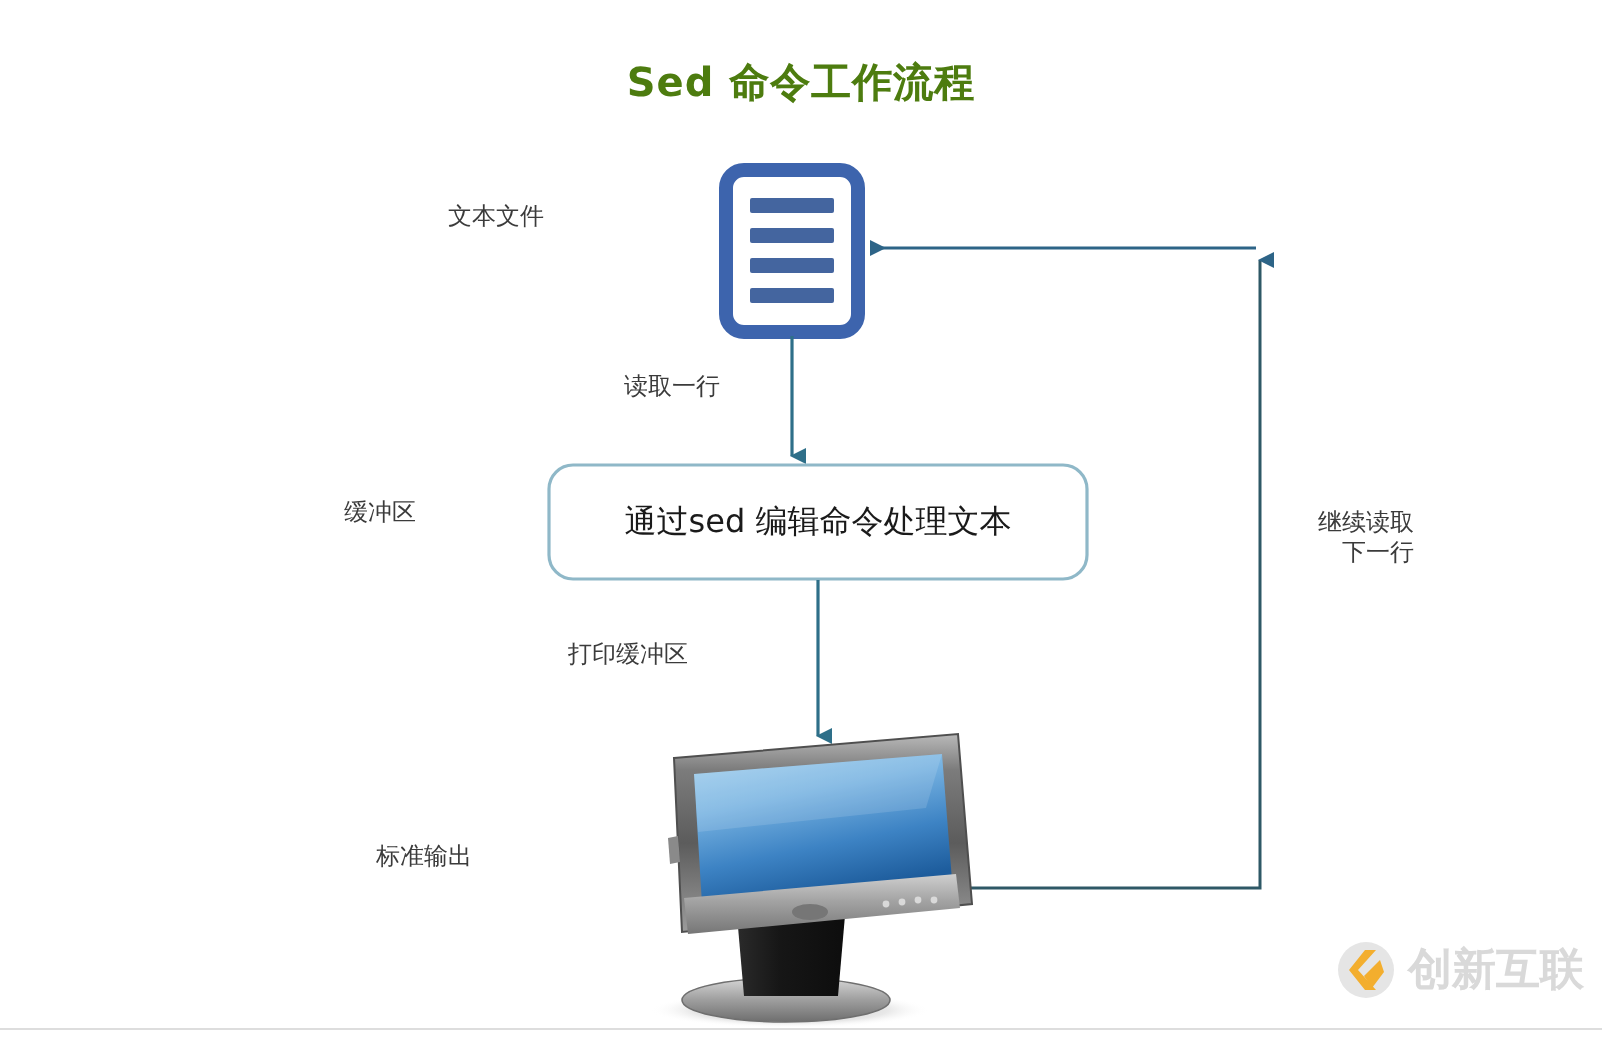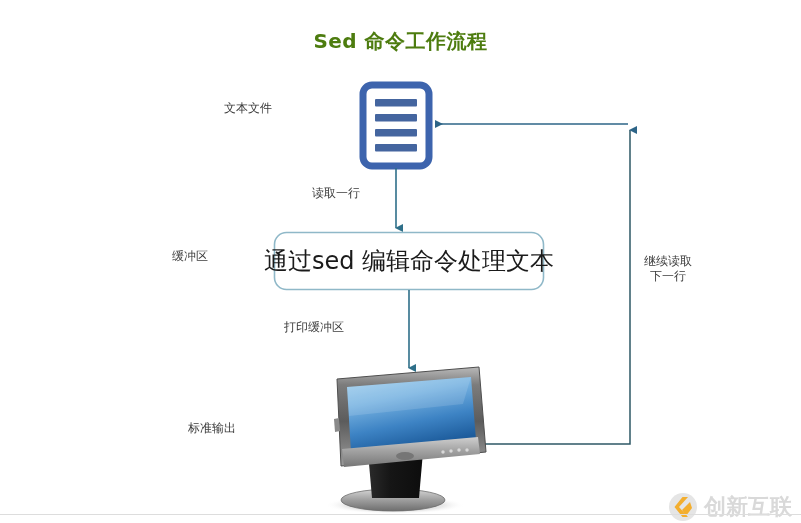--- a/index.html
+++ b/index.html
@@ -40,45 +40,44 @@
     font-size: 20px;
     font-weight: bold;
     font-family: "DejaVu Sans", "Liberation Sans", sans-serif;
     letter-spacing: 0.5px;
   }
   #label-text-file   { left: 224px; top: 101px; }
   #label-buffer      { left: 172px; top: 249px; }
   #label-stdout      { left: 188px; top: 421px; }
   #label-read-line   { left: 312px; top: 186px; }
   #label-print-buf   { left: 284px; top: 320px; }
-  #label-continue    { left: 629px; top: 254px; text-align: center; width: 78px; }
+  #label-continue    { left: 629px; top: 254px; text-align: right; width: 78px; }
   #box-text {
     position: absolute;
     left: 274px;
     top: 232px;
     width: 270px;
     height: 58px;
     display: flex;
     align-items: center;
     justify-content: center;
     color: #1a1a1a;
-    font-size: 24px;
+    font-size: 16px;
     font-family: "DejaVu Sans", "Liberation Sans", sans-serif;
     white-space: pre;
   }
   
   #watermark {
     position: absolute;
     left: 668px;
     top: 470px;
     display: flex;
     align-items: center;
     gap: 6px;
     opacity: 0.92;
-    margin-top: 22px;
   }
   #watermark-mark {
     width: 30px;
     height: 30px;
     position: relative;
   }
   #watermark-word {
     color: #d6d6d6;
     font-size: 22px;
     font-weight: bold;

